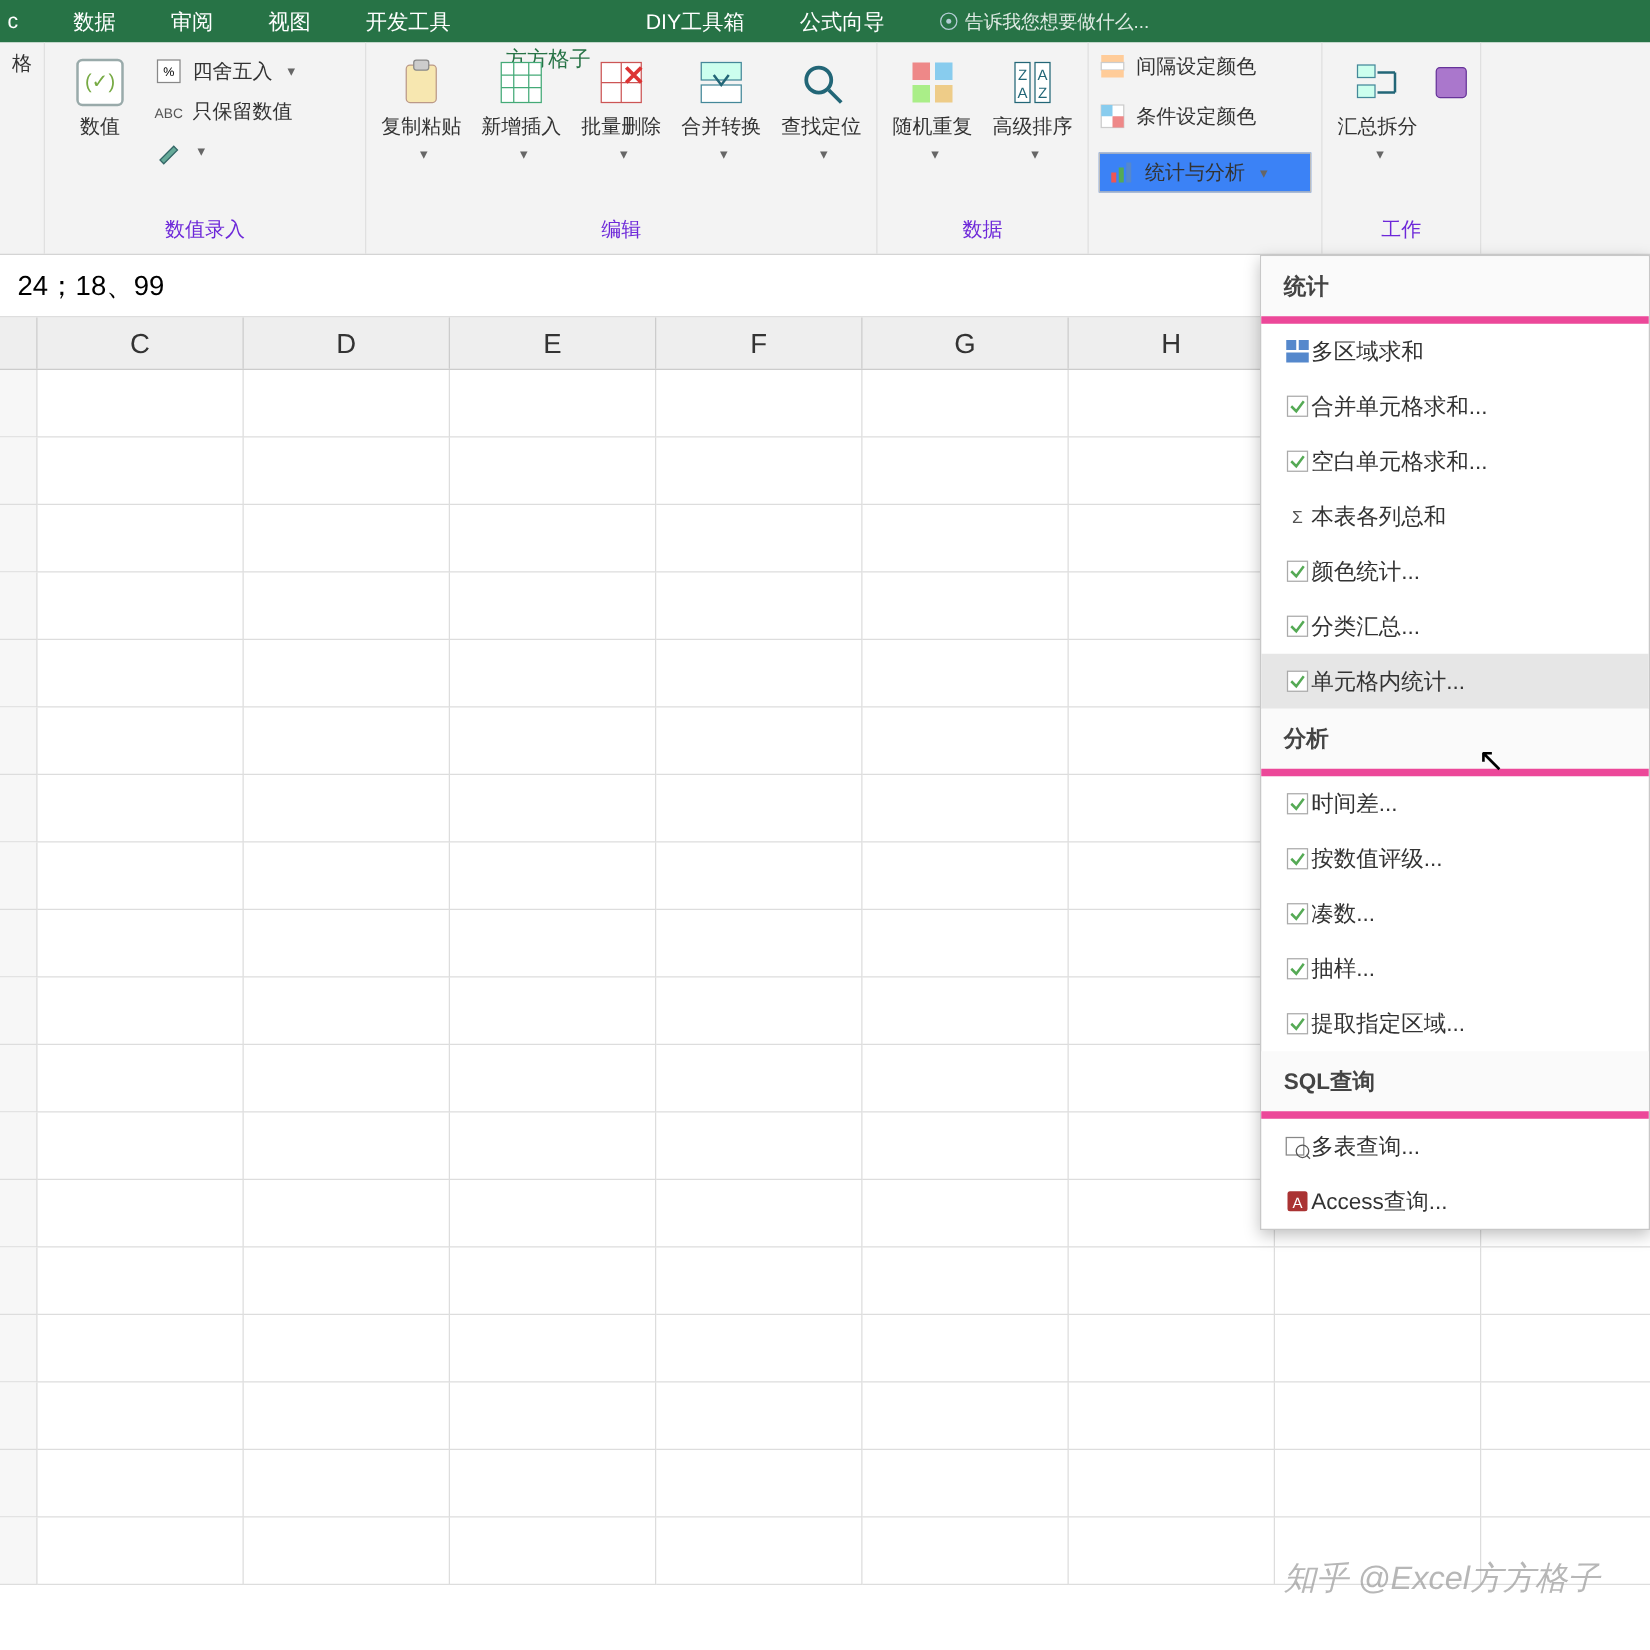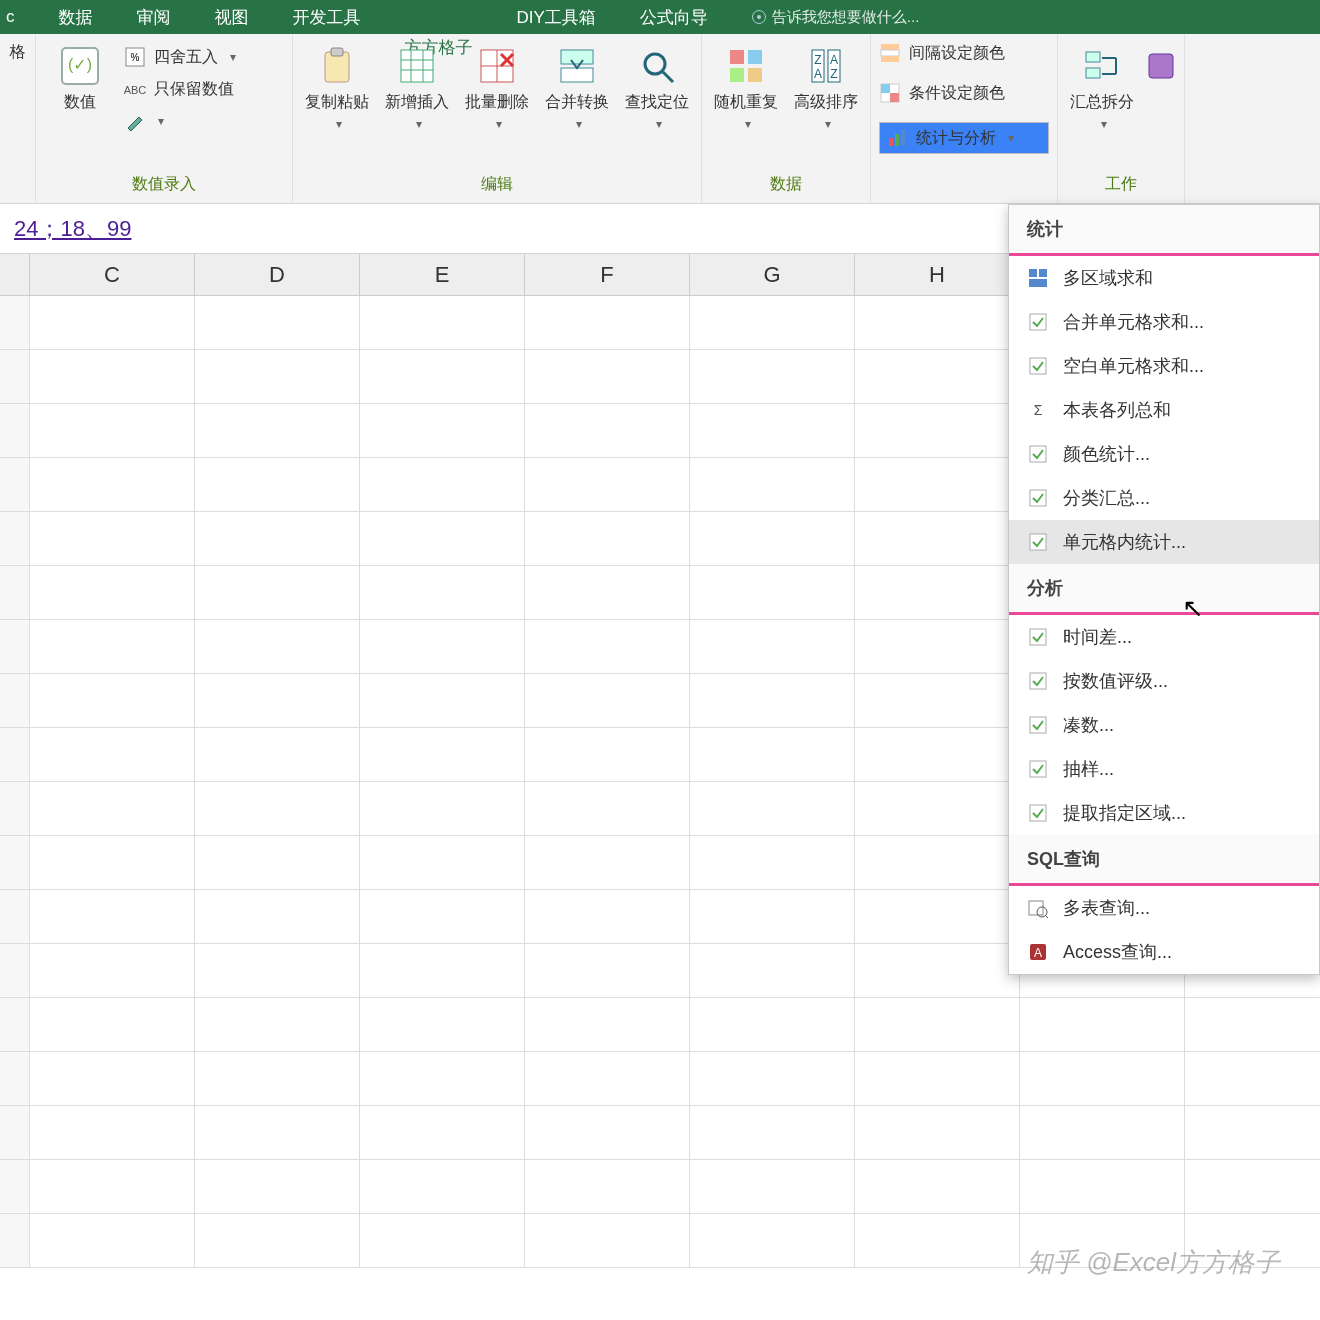--- a/index.html
+++ b/index.html
@@ -10,47 +10,47 @@
 .tab { padding: 0 22px; display: flex; align-items: center; cursor: pointer; }
 .tab.active { background: #e5e5e5; color: #277346; margin-top: 47px; }
 .tab.tell { font-size: 15px; opacity: .85; display:flex; align-items:center; gap:6px;}
 .bulb { width:14px; height:14px; border:1.5px solid #cde; border-radius:50%; display:inline-block; position:relative;}
 .bulb::after{content:"";position:absolute;left:4px;top:4px;width:4px;height:4px;background:#cde;border-radius:50%;}
 
 
 .ribbon { display:flex; height:170px; border-bottom:1px solid #d4d4d4; background:#f3f3f3; }
 .group { display:flex; flex-direction:column; align-items:center; border-right:1px solid #e0e0e0; padding:4px 8px 0; }
 .group-body { flex:1; display:flex; align-items:flex-start; gap:8px; }
-.group-label { font-size:16px; color:#4d7c0f; padding:6px 0 8px; }
+.group-label { font-size:16px; color:#6d28d9; padding:6px 0 8px; }
 .big-btn { display:flex; flex-direction:column; align-items:center; width:72px; cursor:pointer; }
 .big-btn .ic { width:44px; height:44px; margin-top:6px; display:flex; align-items:center; justify-content:center; }
 .big-btn .lbl { font-size:16px; color:#333; text-align:center; margin-top:4px; line-height:1.3; }
 .small-col { display:flex; flex-direction:column; gap:10px; padding-top:8px; min-width:160px;}
 .small-item { display:flex; align-items:center; gap:8px; font-size:16px; color:#333; cursor:pointer; }
 .small-item .mini { width:22px; height:22px; display:flex; align-items:center; justify-content:center; }
 .dd::after { content:"▾"; font-size:12px; color:#666; margin-left:4px; }
 .stack-col { display:flex; flex-direction:column; gap:18px; padding-top:4px; min-width:170px; }
 
 
-.fbar { height:50px; display:flex; align-items:center; padding:0 14px; font-size:22px; color:#4c1d95; border-bottom:1px solid #d4d4d4; background:#fff;text-decoration:underline; }
+.fbar { height:50px; display:flex; align-items:center; padding:0 14px; font-size:22px; color:#000000; border-bottom:1px solid #d4d4d4; background:#fff; }
 
 
 .grid { position:relative; }
 .colheads { display:flex; height:42px; background:#eeeeee; border-bottom:1px solid #ccc; }
 .colhead { flex:0 0 165px; text-align:center; font-size:22px; color:#333; border-right:1px solid #ccc; line-height:42px; }
 .colhead.first { flex:0 0 30px; }
 .rows { }
 .row { display:flex; height:54px; }
 .cell { flex:0 0 165px; border-right:1px solid #ddd; border-bottom:1px solid #ddd; }
 .cell.first { flex:0 0 30px; background:#f7f7f7; }
 
 
 .menu { position:absolute; left:1008px; top:204px; width:312px; background:#fff; border:1px solid #c8c8c8; box-shadow:0 4px 12px rgba(0,0,0,.25); font-size:18px; color:#333; }
-.menu-head { padding:12px 18px; font-weight:bold; color:#444; border-bottom:3px solid #ec4899; background:#fafafa;}
-.menu-item { display:flex; align-items:center; gap:14px; padding:10px 18px; cursor:pointer; }
+.menu-head { padding:12px 18px; font-weight:bold; color:#444; border-bottom:6px solid #ec4899; background:#fafafa;}
+.menu-item { display:flex; align-items:center; gap:0; padding:10px 18px; cursor:pointer; }
 .menu-item:hover, .menu-item.hover { background:#e6e6e6; }
 .menu-item .mic { width:22px; height:22px; flex:0 0 22px; display:flex; align-items:center; justify-content:center; }
 .cursor { position:absolute; left:1182px; top:593px; font-size:26px; color:#000; pointer-events:none; }
 
 
 .wm { position:absolute; right:40px; bottom:40px; font-size:26px; color:#999; font-style:italic; opacity:.7;margin-top:32px; }
 
 
 svg { overflow:visible; }
 </style>

